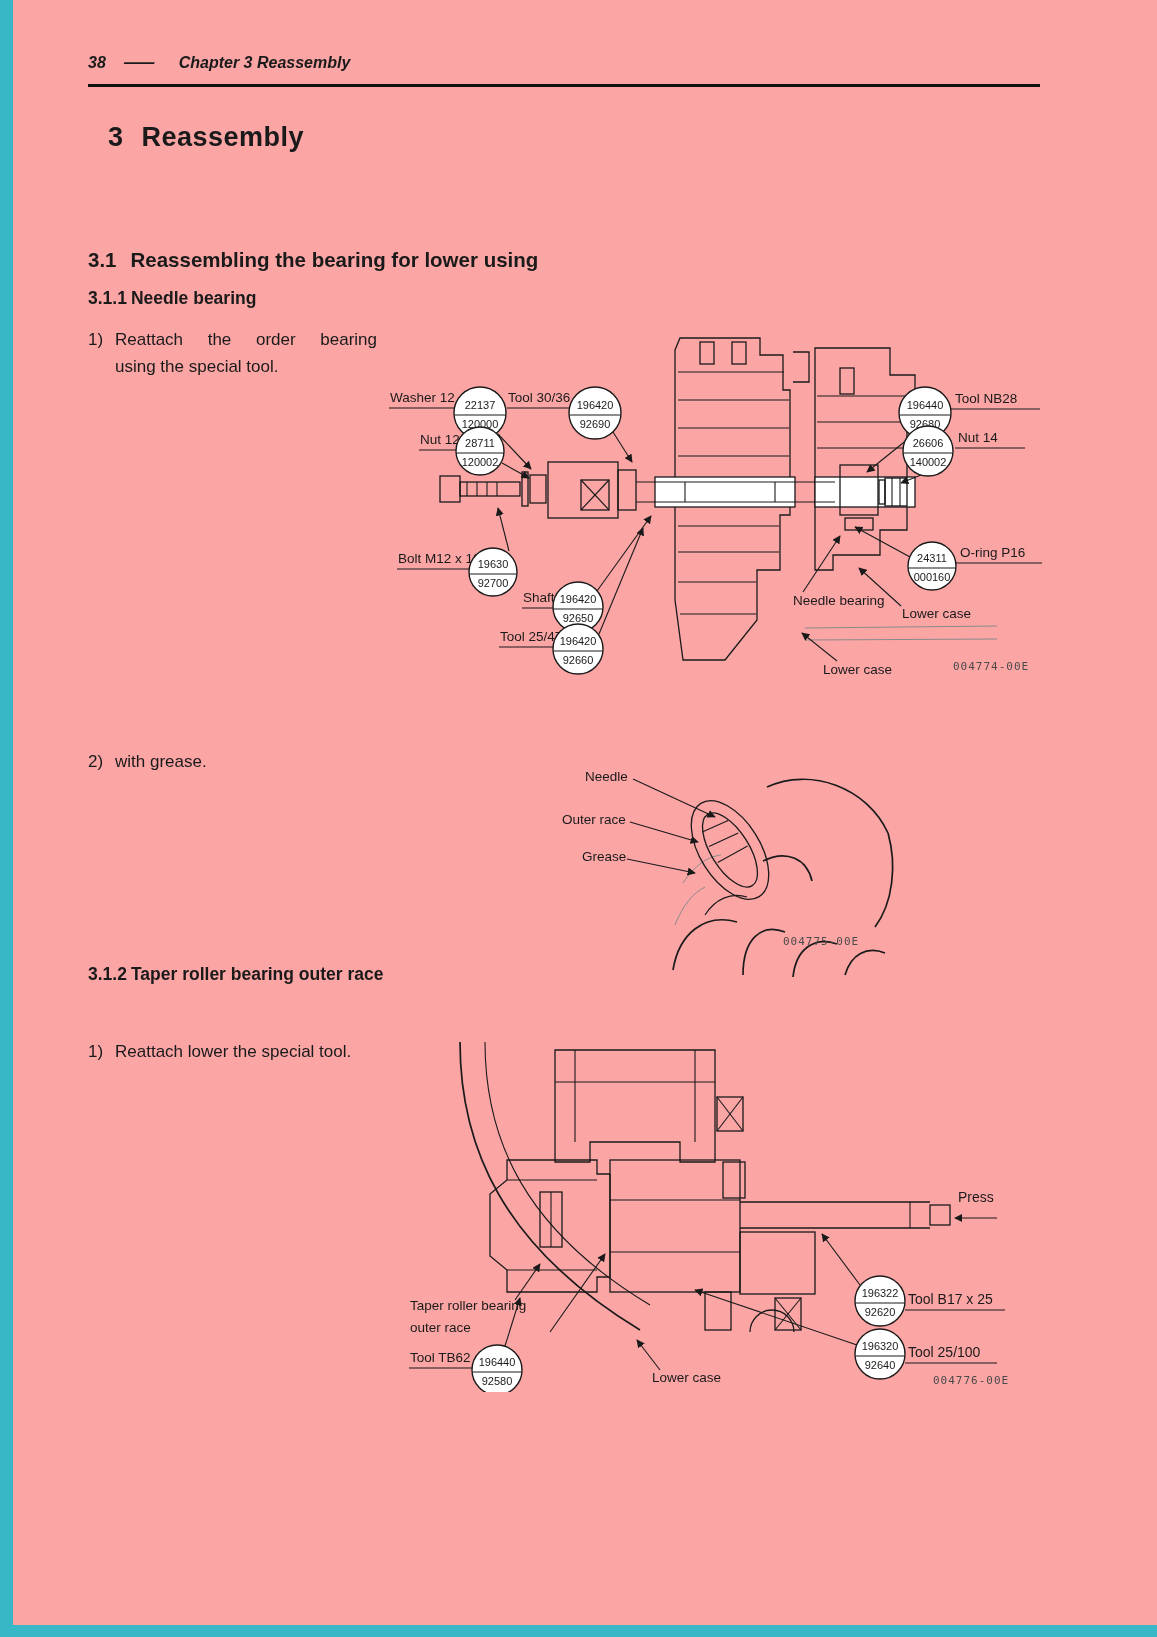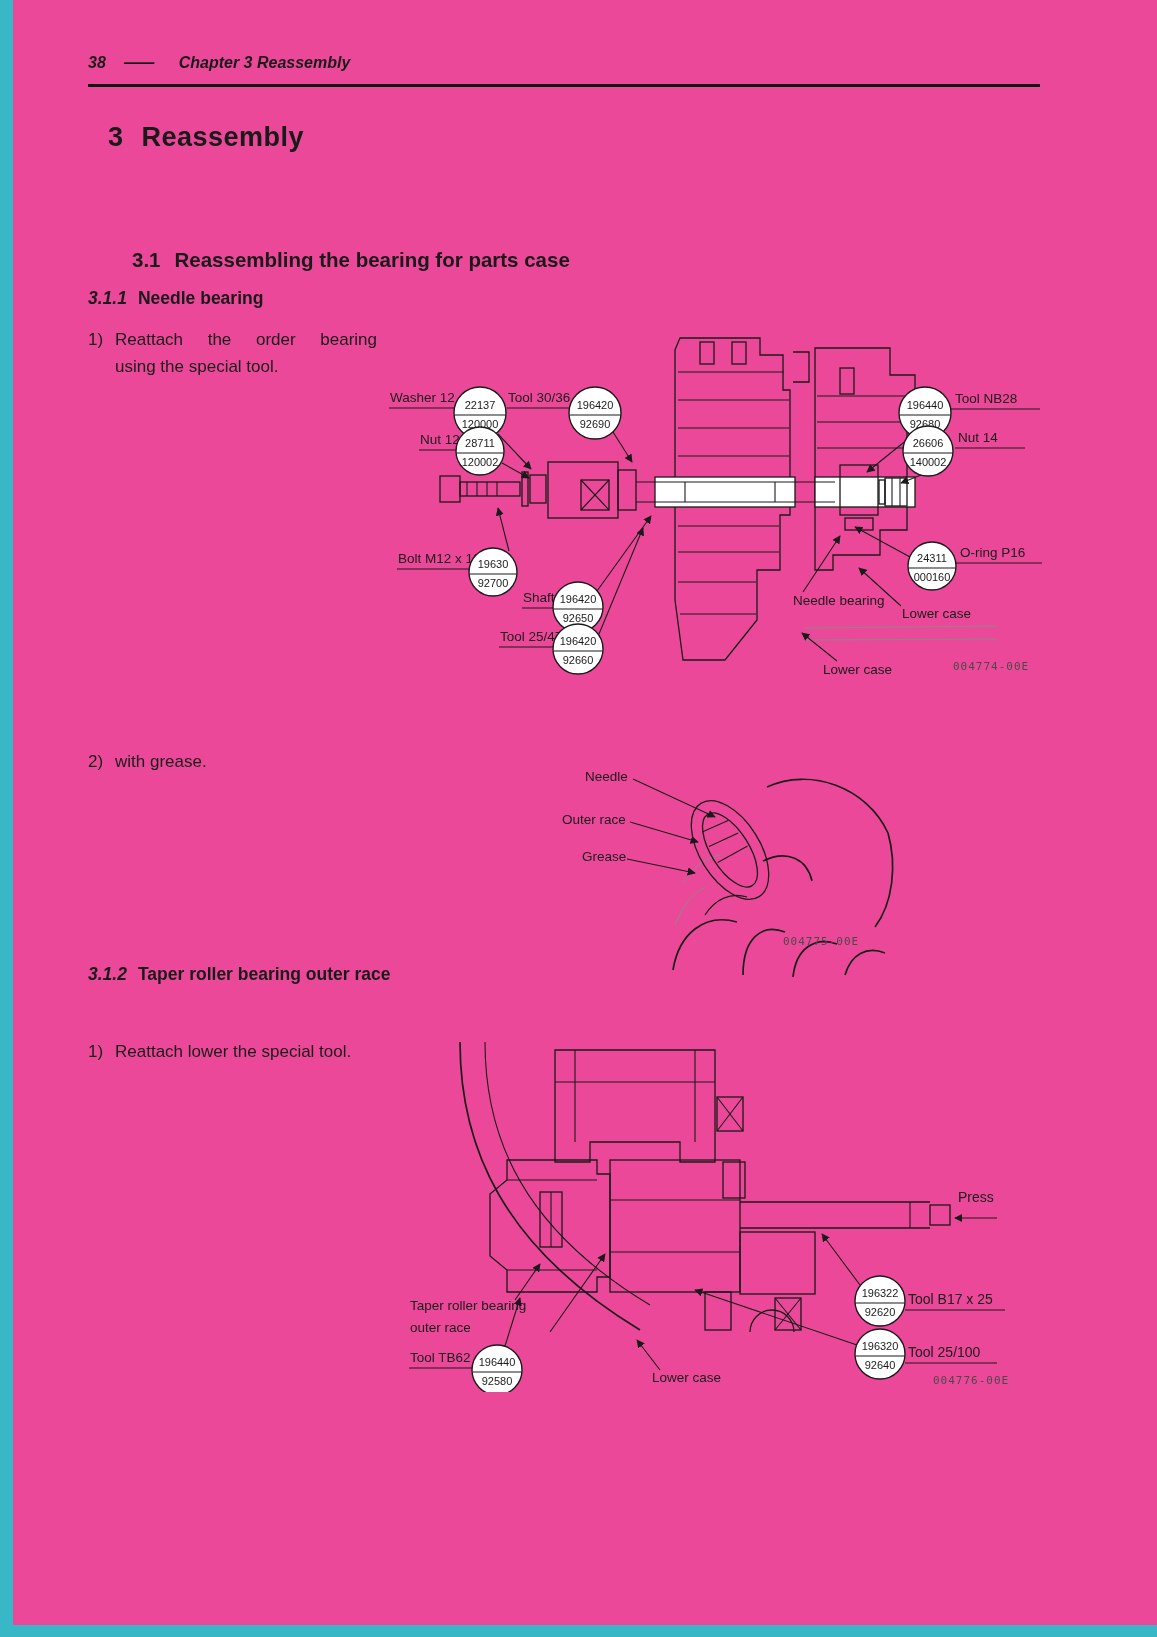--- a/index.html
+++ b/index.html
@@ -1,33 +1,33 @@
 <!DOCTYPE html>
 <html><head>
 <meta charset="utf-8">
 <style>
   html,body{margin:0;padding:0;background:#e8e8e8;}
   #page{
-    position:relative;width:1157px;height:1637px;background:#ec4899;
+    position:relative;width:1157px;height:1637px;background:#fca5a5;
     font-family:"Liberation Sans","DejaVu Sans",sans-serif;color:#1a1a1a;
     overflow:hidden;margin:0 auto;
   }
   .edge-left{position:absolute;left:0;top:0;width:13px;height:1637px;background:#38b7c6;}
   .edge-bottom{position:absolute;left:0;bottom:0;width:1157px;height:12px;background:#38b7c6;}
   .abs{position:absolute;}
   .hdr{font-size:16px;font-weight:bold;font-style:italic;white-space:nowrap;}
   .hdr-dash{display:inline-block;transform:scaleX(1.9);transform-origin:left;letter-spacing:0;}
   .rule{position:absolute;left:88px;top:84px;width:952px;height:2.5px;background:#111;}
   .h1{font-size:27px;font-weight:bold;letter-spacing:.5px;margin-left:20px;}
   .h1 .num{margin-right:18px;}
   .body-text{font-size:17px;line-height:28px;}
   .h2{font-size:20.5px;font-weight:bold;}
-  .h2 .num{margin-right:14px;margin-left:44px;}
+  .h2 .num{margin-right:14px;}
   .h3{font-size:17.5px;font-weight:bold;}
-  .h3 .num{margin-right:11px;font-style:italic;}
+  .h3 .num{margin-right:4px;}
   .step{font-size:17px;line-height:27px;}
   .step .snum{position:absolute;left:0;top:0;}
   .step .sbody{margin-left:27px;}
   .just{text-align:justify;text-align-last:justify;width:262px;}
   
   svg text{fill:#1a1a1a;}
   .lbl{font-size:13.5px;font-family:"Liberation Sans","DejaVu Sans",sans-serif;}
   .lbl2{font-size:14px;font-family:"Liberation Sans","DejaVu Sans",sans-serif;}
   .pn{font-size:11px;text-anchor:middle;font-family:"Liberation Sans","DejaVu Sans",sans-serif;}
   .code{font-size:11px;font-family:"DejaVu Sans Mono","Liberation Mono",monospace;fill:#4a4a4a;letter-spacing:1px;}
@@ -53,21 +53,21 @@
   <div class="rule"></div>
 
   <div class="abs h1" style="left:88px;top:122px;">
     <span class="num">3</span><span>Reassembly</span>
   </div>
 
   <div class="abs body-text" style="left:122px;top:172px;">
   </div>
 
   <div class="abs h2" style="left:88px;top:248px;">
-    <span class="num">3.1</span><span>Reassembling the bearing for parts case</span>
+    <span class="num">3.1</span><span>Reassembling the bearing for lower using</span>
   </div>
 
   <div class="abs h3" style="left:88px;top:288px;">
     <span class="num">3.1.1</span><span>Needle bearing</span>
   </div>
 
   <div class="abs step" style="left:88px;top:326px;width:300px;">
     <span class="snum">1)</span>
     <div class="sbody">
       <div class="just">Reattach the order bearing</div>

